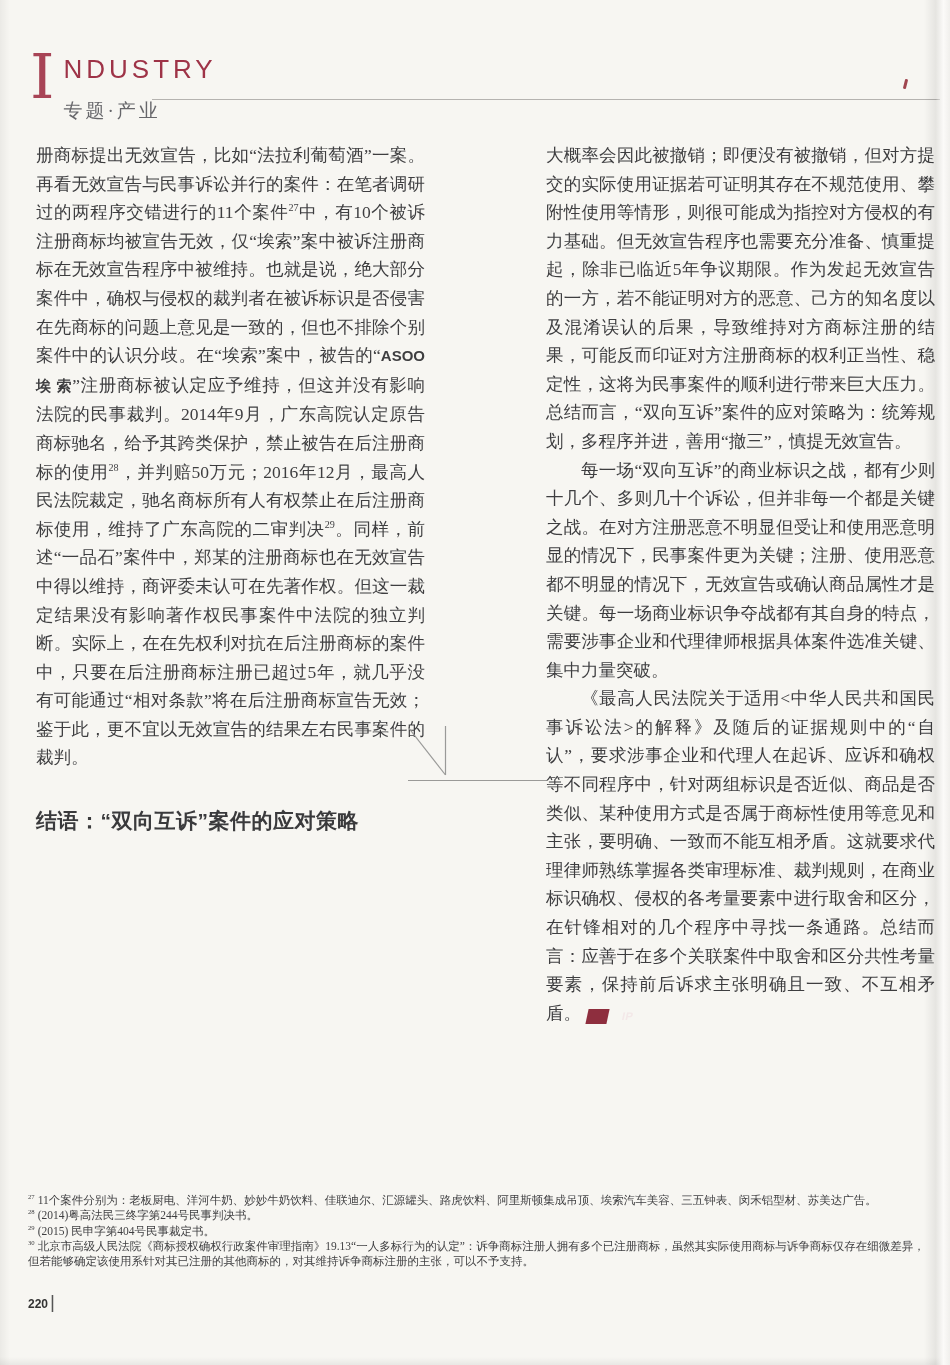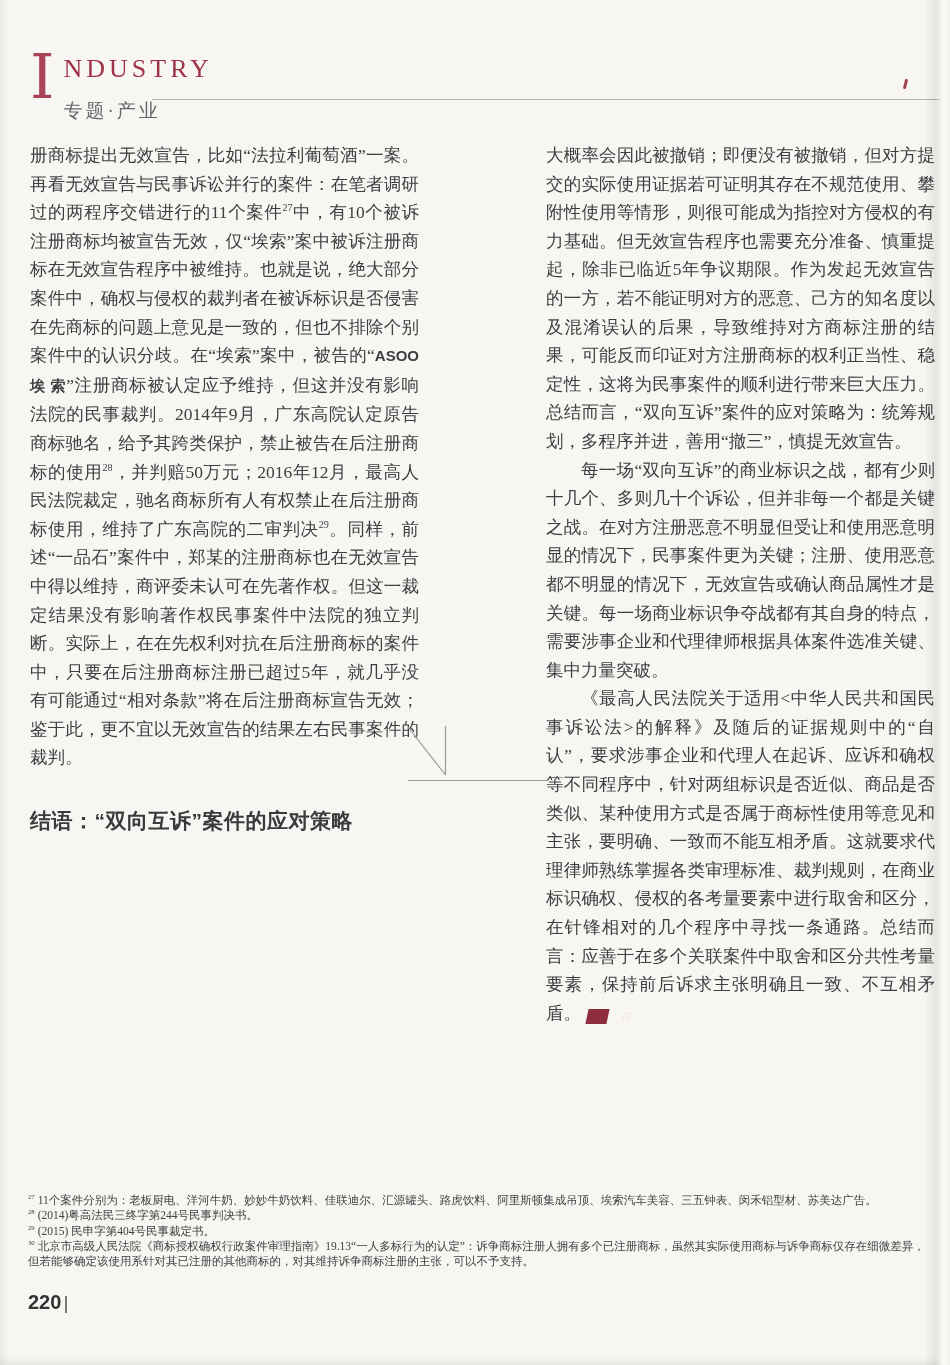--- a/index.html
+++ b/index.html
@@ -14,30 +14,30 @@
   .edge-left{position:absolute;top:0;left:0;width:10px;height:100%;
     background:linear-gradient(to right,rgba(0,0,0,0.05),rgba(0,0,0,0));}
   .edge-bottom{position:absolute;bottom:0;left:0;width:100%;height:8px;
     background:linear-gradient(to bottom,rgba(0,0,0,0),rgba(0,0,0,0.06));}
 
   
   .masthead{position:absolute;left:30px;top:50px;}
   .big-i{font-family:"DejaVu Serif","Liberation Serif",serif;font-size:62px;line-height:54px;
     color:#a84456;float:left;font-weight:500;}
   .mast-text{float:left;margin-left:9px;padding-top:6px;}
-  .mast-title{font-family:Liberation Serif, serif;font-size:26px;line-height:26px;
+  .mast-title{font-family:Liberation Sans, sans-serif;font-size:26px;line-height:26px;
     letter-spacing:4px;color:#9e3347;}
   .mast-sub{font-size:19px;line-height:22px;color:#66666a;letter-spacing:3px;margin-top:18px;}
   .head-rule{position:absolute;left:152px;top:99px;width:788px;height:1px;background:#b5b3b0;}
   .pen-tick{position:absolute;left:904px;top:79px;width:3px;height:10px;background:#a0454f;
     transform:rotate(14deg);border-radius:1px;}
 
   
   .col{position:absolute;width:389px;}
-  .col-left{left:30px;top:141px;}
+  .col-left{left:36px;top:141px;}
   .col-right{left:546px;top:141px;}
   p.body{margin:0;font-size:17.5px;line-height:28.6px;text-align:justify;color:#3e3e40;}
   p.indent{text-indent:2em;}
   sup{font-size:0.58em;vertical-align:super;line-height:0;}
   .section-heading{font-family:"Liberation Sans","DejaVu Sans",sans-serif;font-weight:bold;
     font-size:21px;color:#3a3a3c;margin:35px 0 12px 0;letter-spacing:0.5px;}
 
   
   .pullquote{position:absolute;left:408px;top:726px;width:141px;}
   .pq-graphic{display:block;}
@@ -52,21 +52,21 @@
 
   
   .footnotes{position:absolute;left:28px;top:1193px;width:908px;
     font-size:11.5px;line-height:15.3px;color:#3f3f41;}
   .fn{margin:0;}
   .fn sup{margin-right:3px;}
 
   
   .pageno{position:absolute;left:28px;top:1291px;
     font-family:"Liberation Sans","DejaVu Sans",sans-serif;color:#333;}
-  .pageno .num{font-size:20px;font-weight:bold;}
+  .pageno .num{font-size:12px;font-weight:bold;}
   .pageno .bar{font-size:19px;font-weight:300;color:#555;margin-left:2px;}
 </style>
 </head>
 <body>
 
 <div class="edge-left"></div>
 <div class="edge-bottom"></div>
 
 <div class="masthead">
   <div class="big-i">I</div>

